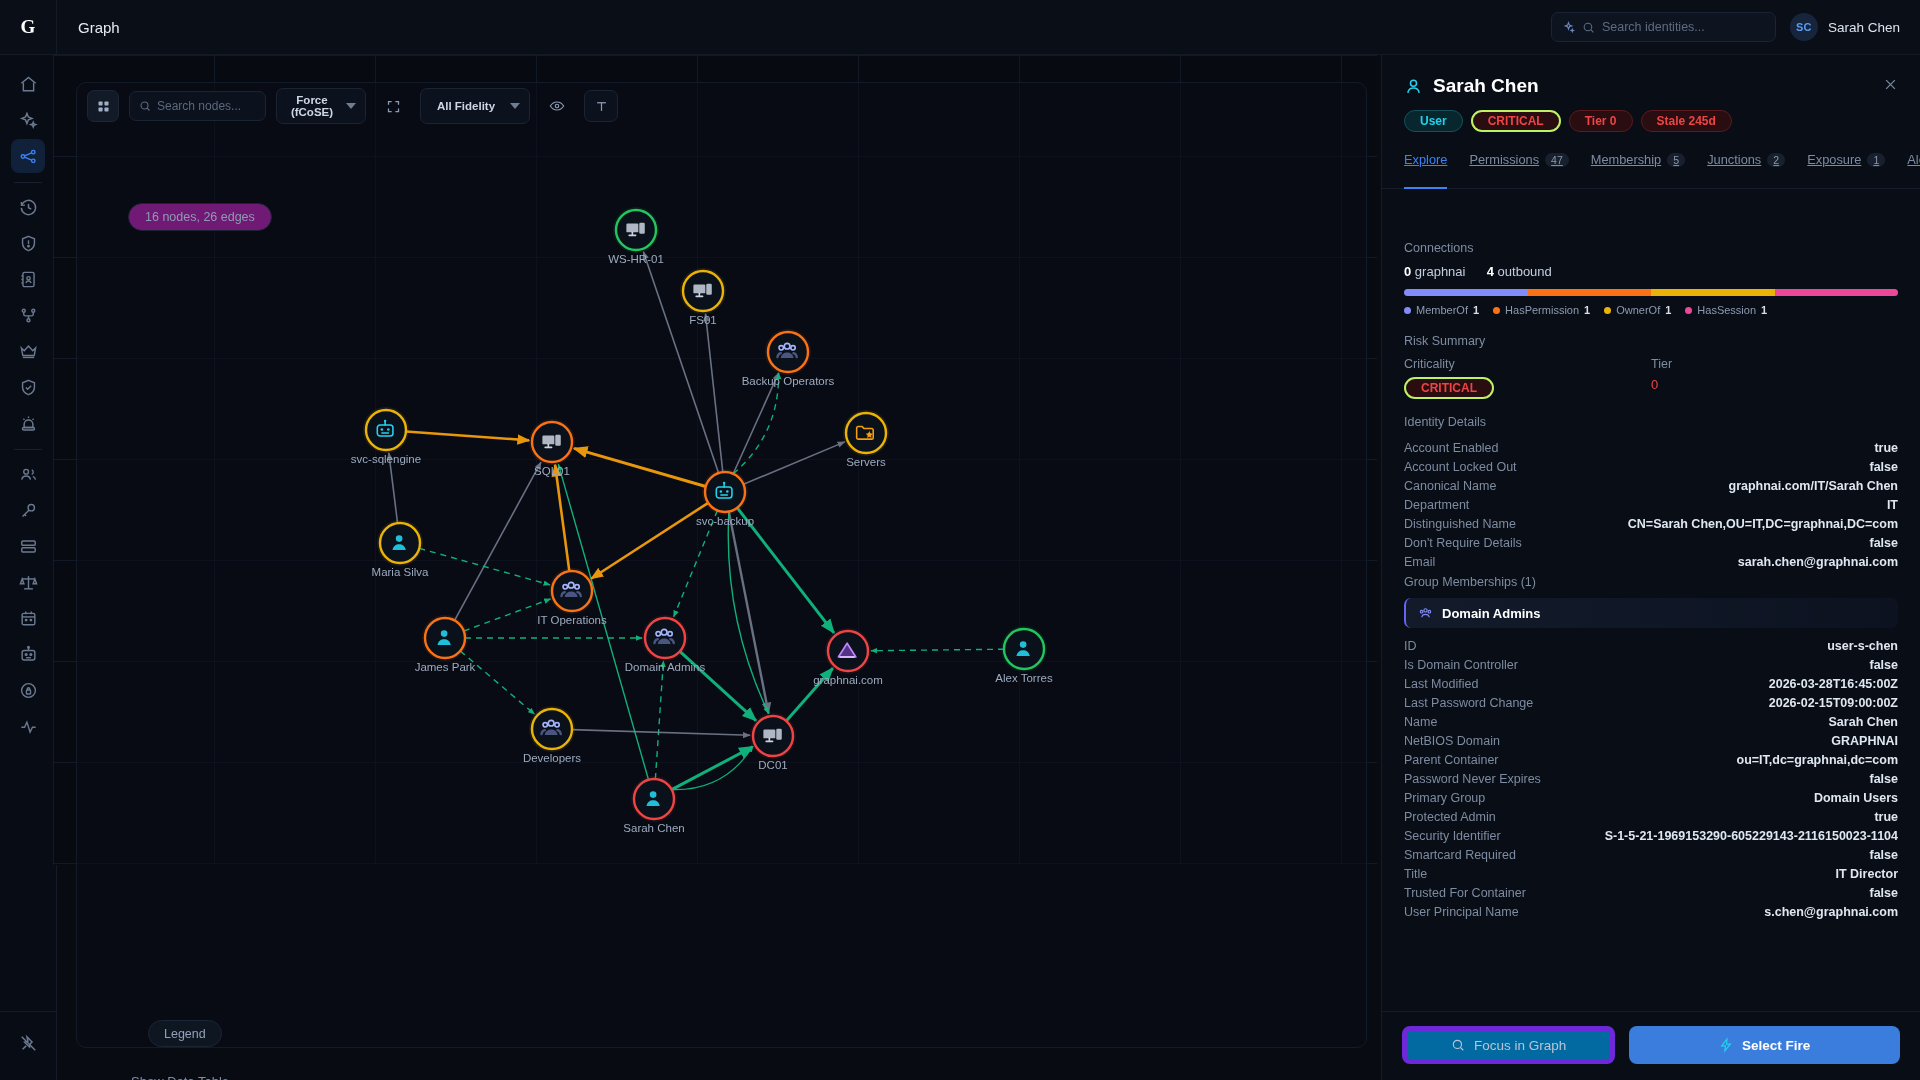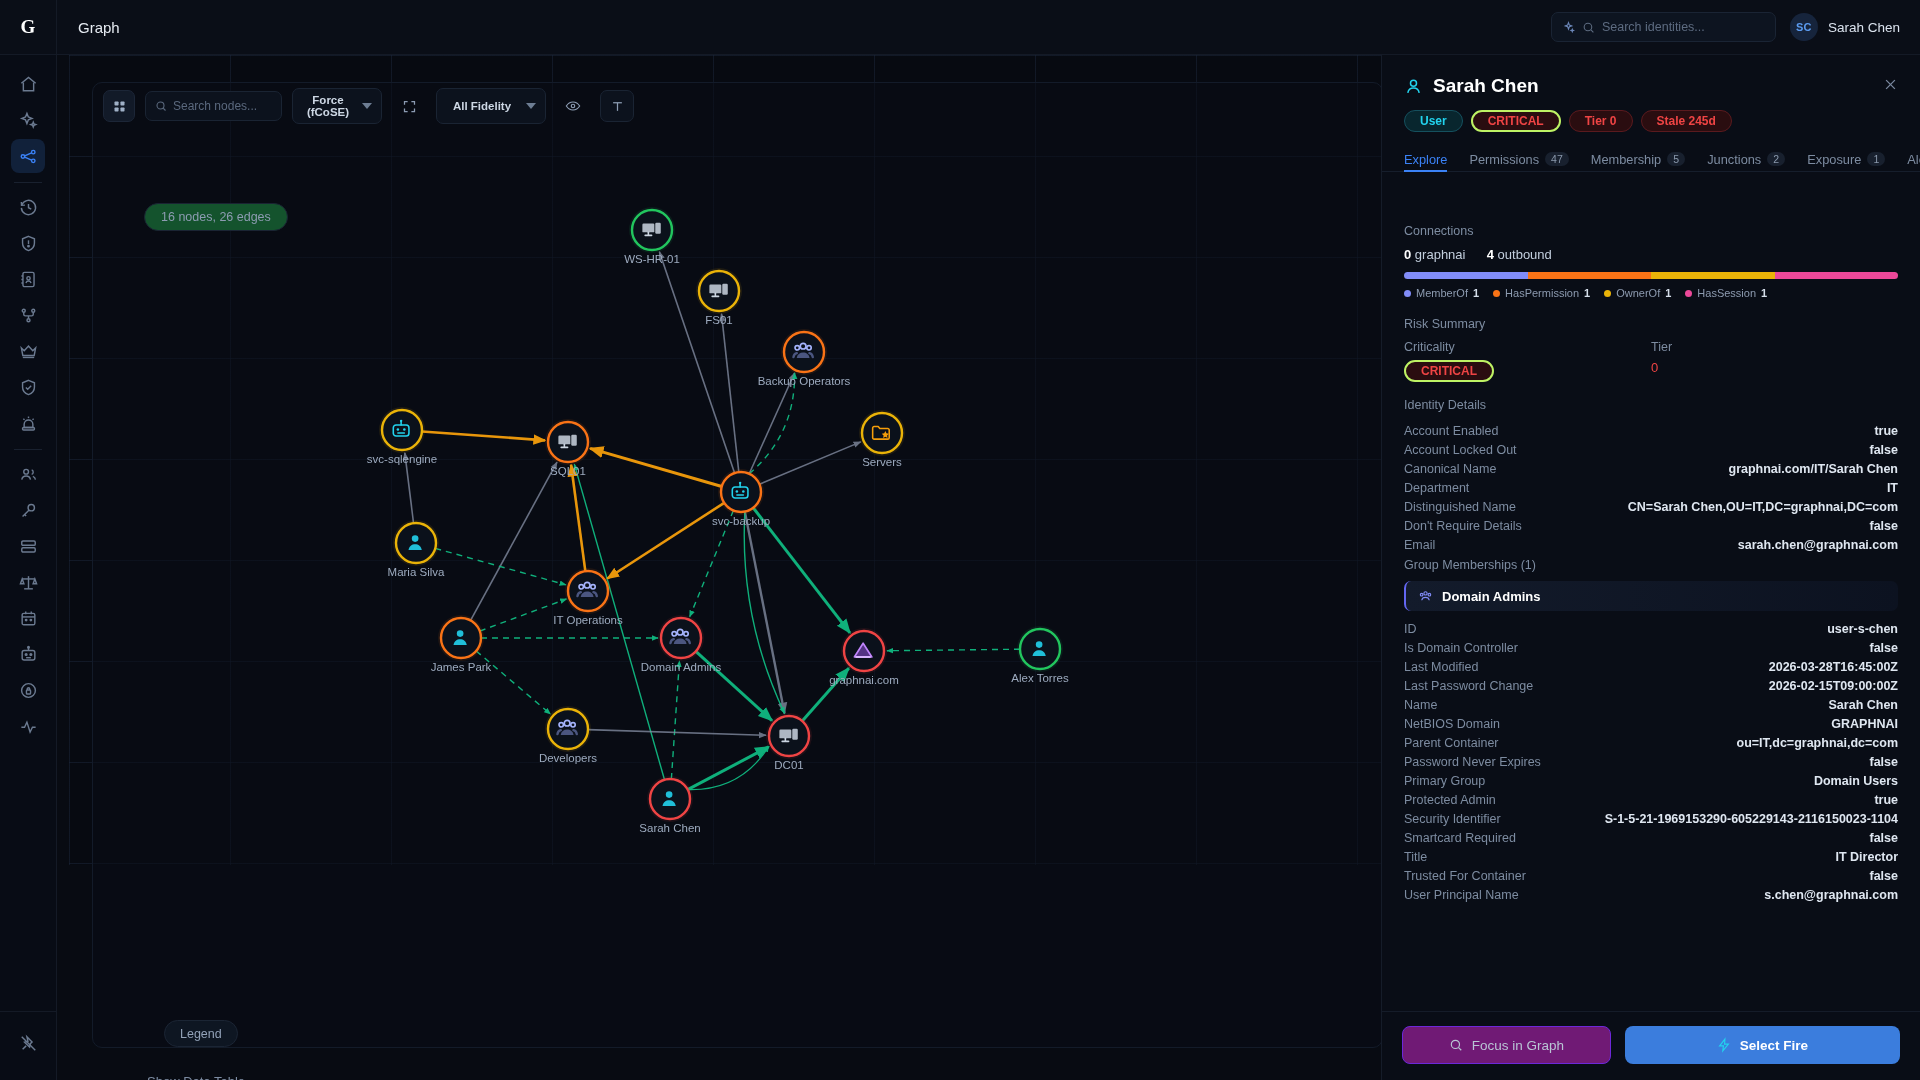--- a/index.html
+++ b/index.html
@@ -51,21 +51,21 @@
     display: flex; align-items: center; justify-content: center;
     border-radius: 8px; color: #6b7a90;
   }
   .rail-item.active { background: #11213a; color: #3b82f6; }
   .rail-sep { width: 28px; height: 1px; background: #19212f; margin: 7px 0; }
   .rail-bottom { margin-top: auto; border-top: 1px solid #141a26; width: 100%;
                  display: flex; justify-content: center; padding: 14px 0 18px; }
 
   
   .graph-wrap {
-    position: absolute; top: 55px; left: 69px;
+    position: absolute; top: 55px; left: 53px;
     width: 1324px; height: 810px;
     background: #070a11;
     text-decoration: underline;
   }
   .graph-grid {
     position: absolute; inset: 0;
     background-image:
       linear-gradient(to right, rgba(30,44,66,.45) 1px, transparent 1px),
       linear-gradient(to bottom, rgba(30,44,66,.45) 1px, transparent 1px);
     background-size: 161px 101px;
@@ -103,21 +103,21 @@
   .caret { width: 0; height: 0; border-left: 5px solid transparent; border-right: 5px solid transparent;
            border-top: 6px solid #6d7d93; }
   .tb-plain {
     width: 34px; height: 32px; display: flex; align-items: center; justify-content: center;
     color: #8c9cb3; border-radius: 7px;
   }
   .tb-plain.boxed { border: 1px solid #1a2433; background: #0c121d; }
   .node-count {
     position: absolute; left: 75px; top: 148px;
     height: 28px; padding: 0 16px; border-radius: 14px;
-    background: #14532d; border: 1px solid #1a2433;
+    background: #701a75; border: 1px solid #1a2433;
     display: flex; align-items: center; font-size: 12.5px; color: #8d9cb2;
   }
   .legend-btn {
     position: absolute; left: 95px; top: 965px;
     height: 27px; padding: 0 15px; border-radius: 14px;
     background: #0e1622; border: 1px solid #1b2534;
     display: flex; align-items: center; font-size: 12.5px; color: #93a2b8;
   }
   .show-table {
     position: absolute; left: 78px; top: 1019px;
@@ -140,22 +140,22 @@
   .panel-close { margin-left: auto; color: #7b8aa0; font-size: 17px; line-height: 1; }
   .badges { display: flex; gap: 8px; margin-top: 13px; }
   .badge { height: 22px; padding: 0 15px; border-radius: 11px; font-size: 12px; font-weight: bold;
            display: flex; align-items: center; }
   .badge.user { color: #22d3ee; background: #08262e; border: 1px solid #15505e; }
   .badge.crit { color: #ef4444; background: #2a0d10; border: 2px solid #bef264; }
   .badge.tier { color: #ef4444; background: #2a0d10; border: 1px solid #5a1a1e; }
   .badge.stale { color: #ef4444; background: #2a0d10; border: 1px solid #5a1a1e; }
   .tabs { display: flex; align-items: flex-end; gap: 22px; margin-top: 20px;
           border-bottom: 1px solid #161e2c; padding: 0 22px; }
-  .tab { display: flex; align-items: flex-start; gap: 6px; padding-bottom: 4px;
-         font-size: 12.8px; color: #7d8ca1; position: relative; white-space: nowrap; }
+  .tab { display: flex; align-items: flex-end; gap: 6px; padding-bottom: 21px;
+         font-size: 12.8px; color: #7d8ca1; position: relative; white-space: nowrap; text-decoration: underline; }
   .tab.active { color: #3b82f6; }
   .tab.active::after { content:""; position:absolute; left:0; right:0; bottom:-1px; height:2px; background:#3b82f6; }
   .tab .cnt { background: #1a2troubled; background: #18202e; color: #8b99ad; border-radius: 9px;
               font-size: 10.5px; padding: 1px 6px; min-width: 18px; text-align: center; }
   .panel-body { flex: 1; overflow: hidden; padding: 16px 22px 0 22px; }
   .sec-label { font-size: 12.5px; color: #7d8ca1; margin-bottom: 9px; margin-top: 36px; }
   .conn-counts { font-size: 13px; color: #c3cfde; margin-bottom: 10px; }
   .conn-counts b { color: #ffffff; }
   .conn-counts .sp { display: inline-block; width: 14px; }
   .conn-bar { height: 7px; border-radius: 4px; overflow: hidden; display: flex; }
@@ -173,21 +173,21 @@
   .kv .v { color: #dfe7f1; font-weight: bold; text-align: right; }
   .group-chip {
     display: flex; align-items: center; gap: 9px; height: 30px;
     border-radius: 7px; padding: 0 12px; margin: 6px 0 8px;
     background: linear-gradient(90deg, #131b2b 0%, #0c1220 100%);
     border-left: 2px solid #6366f1;
   }
   .group-chip .nm { font-size: 13px; font-weight: bold; color: #ffffff; }
   .panel-foot { border-top: 1px solid #151c29; padding: 14px 20px 16px; display: flex; gap: 14px; }
   .btn-ghost {
-    flex: 1; height: 38px; border-radius: 8px; border: 1px solid #6d28d9; background: #701a75;
+    flex: 1; height: 38px; border-radius: 8px; border: 5px solid #6d28d9; background: #0369a1;
     display: flex; align-items: center; justify-content: center; gap: 9px;
     font-size: 13.5px; color: #b9c5d5;
   }
   .btn-primary {
     flex: 1.33; height: 38px; border-radius: 8px; background: #3b7ddd;
     display: flex; align-items: center; justify-content: center; gap: 9px;
     font-size: 13.5px; font-weight: bold; color: #ffffff;
   }
 </style>
 </head>

